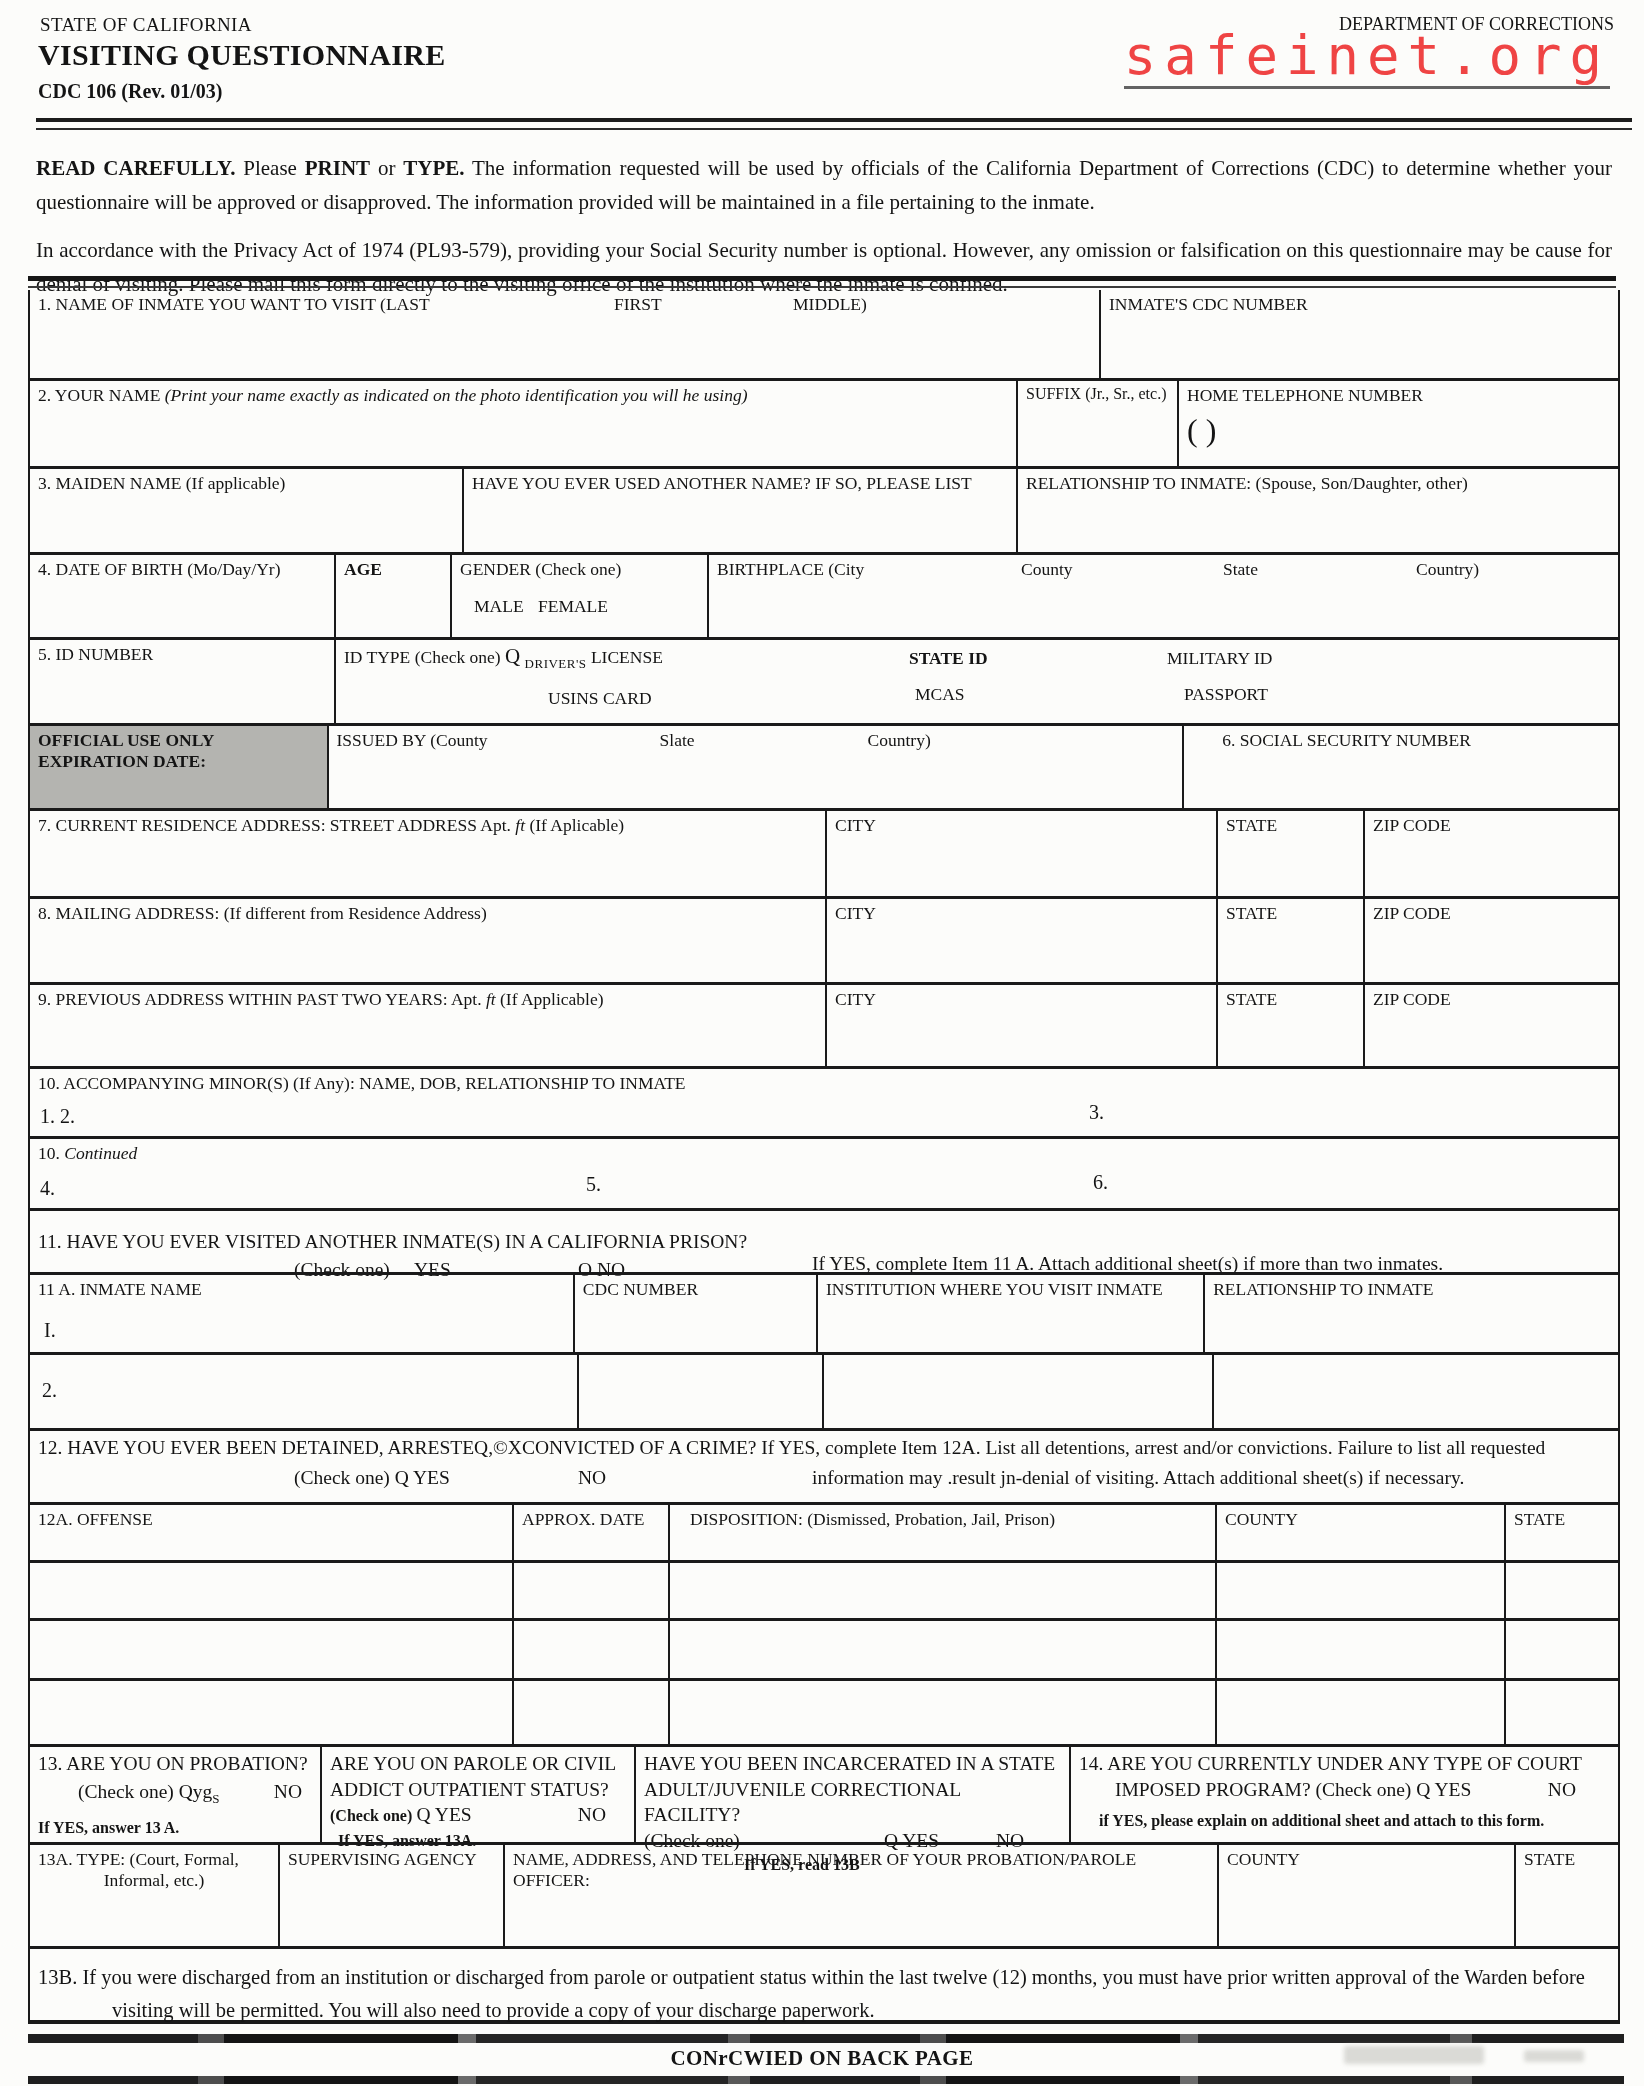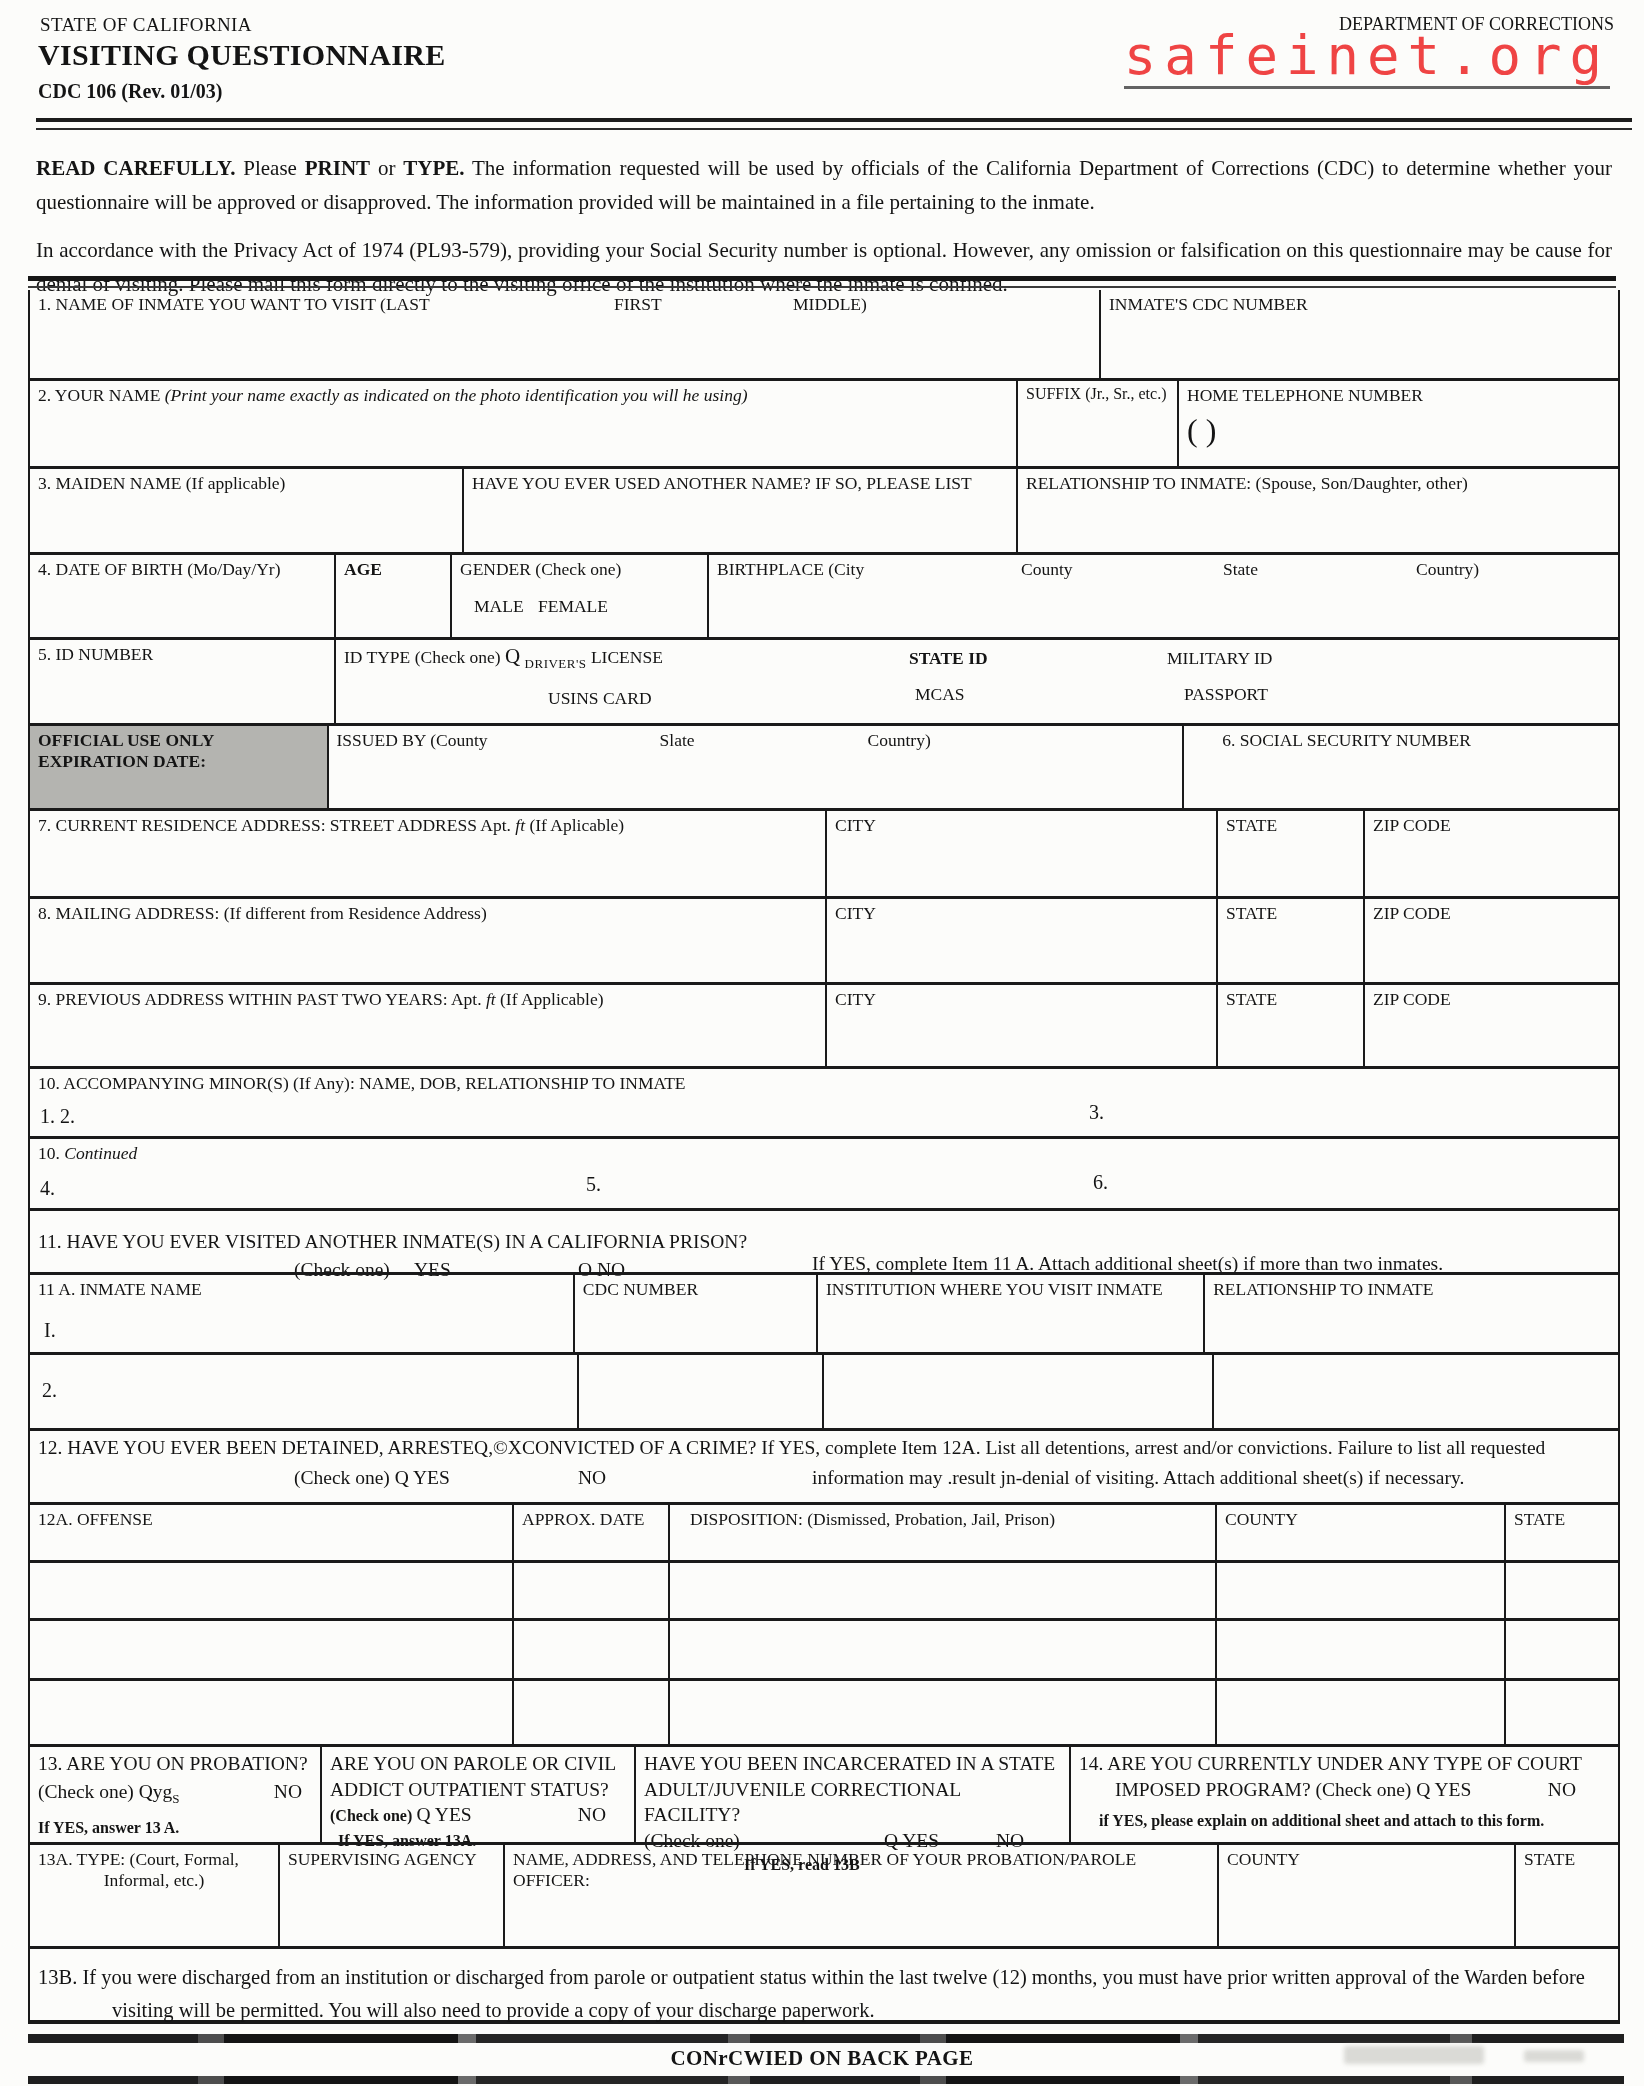--- a/index.html
+++ b/index.html
@@ -275,21 +275,21 @@
       <div class="c" style="width:482px;"></div>
       <div class="c" style="width:156px;"></div>
       <div class="c" style="width:547px;"></div>
       <div class="c" style="width:289px;"></div>
       <div class="c" style="width:114px;"></div>
     </div>
 
     <div class="row" style="height:98px;">
       <div class="c" style="width:290px; white-space:normal;">
         <div class="q19">13. ARE YOU ON PROBATION?</div>
-        <div class="q19" style="margin-top:2px;">
+        <div class="q19" style="margin-top:2px;margin-left:40px;">
           <span>(Check one) Qyg</span><span class="sub">S</span>
           <span class="abs" style="right:18px;">NO</span>
         </div>
         <div class="note13" style="margin-top:12px;">If YES, answer 13 A.</div>
       </div>
       <div class="c" style="width:314px; white-space:normal;">
         <div class="q19">ARE YOU ON PAROLE OR CIVIL</div>
         <div class="q19">ADDICT OUTPATIENT STATUS?</div>
         <div>
           <span class="note13">(Check one)</span>

